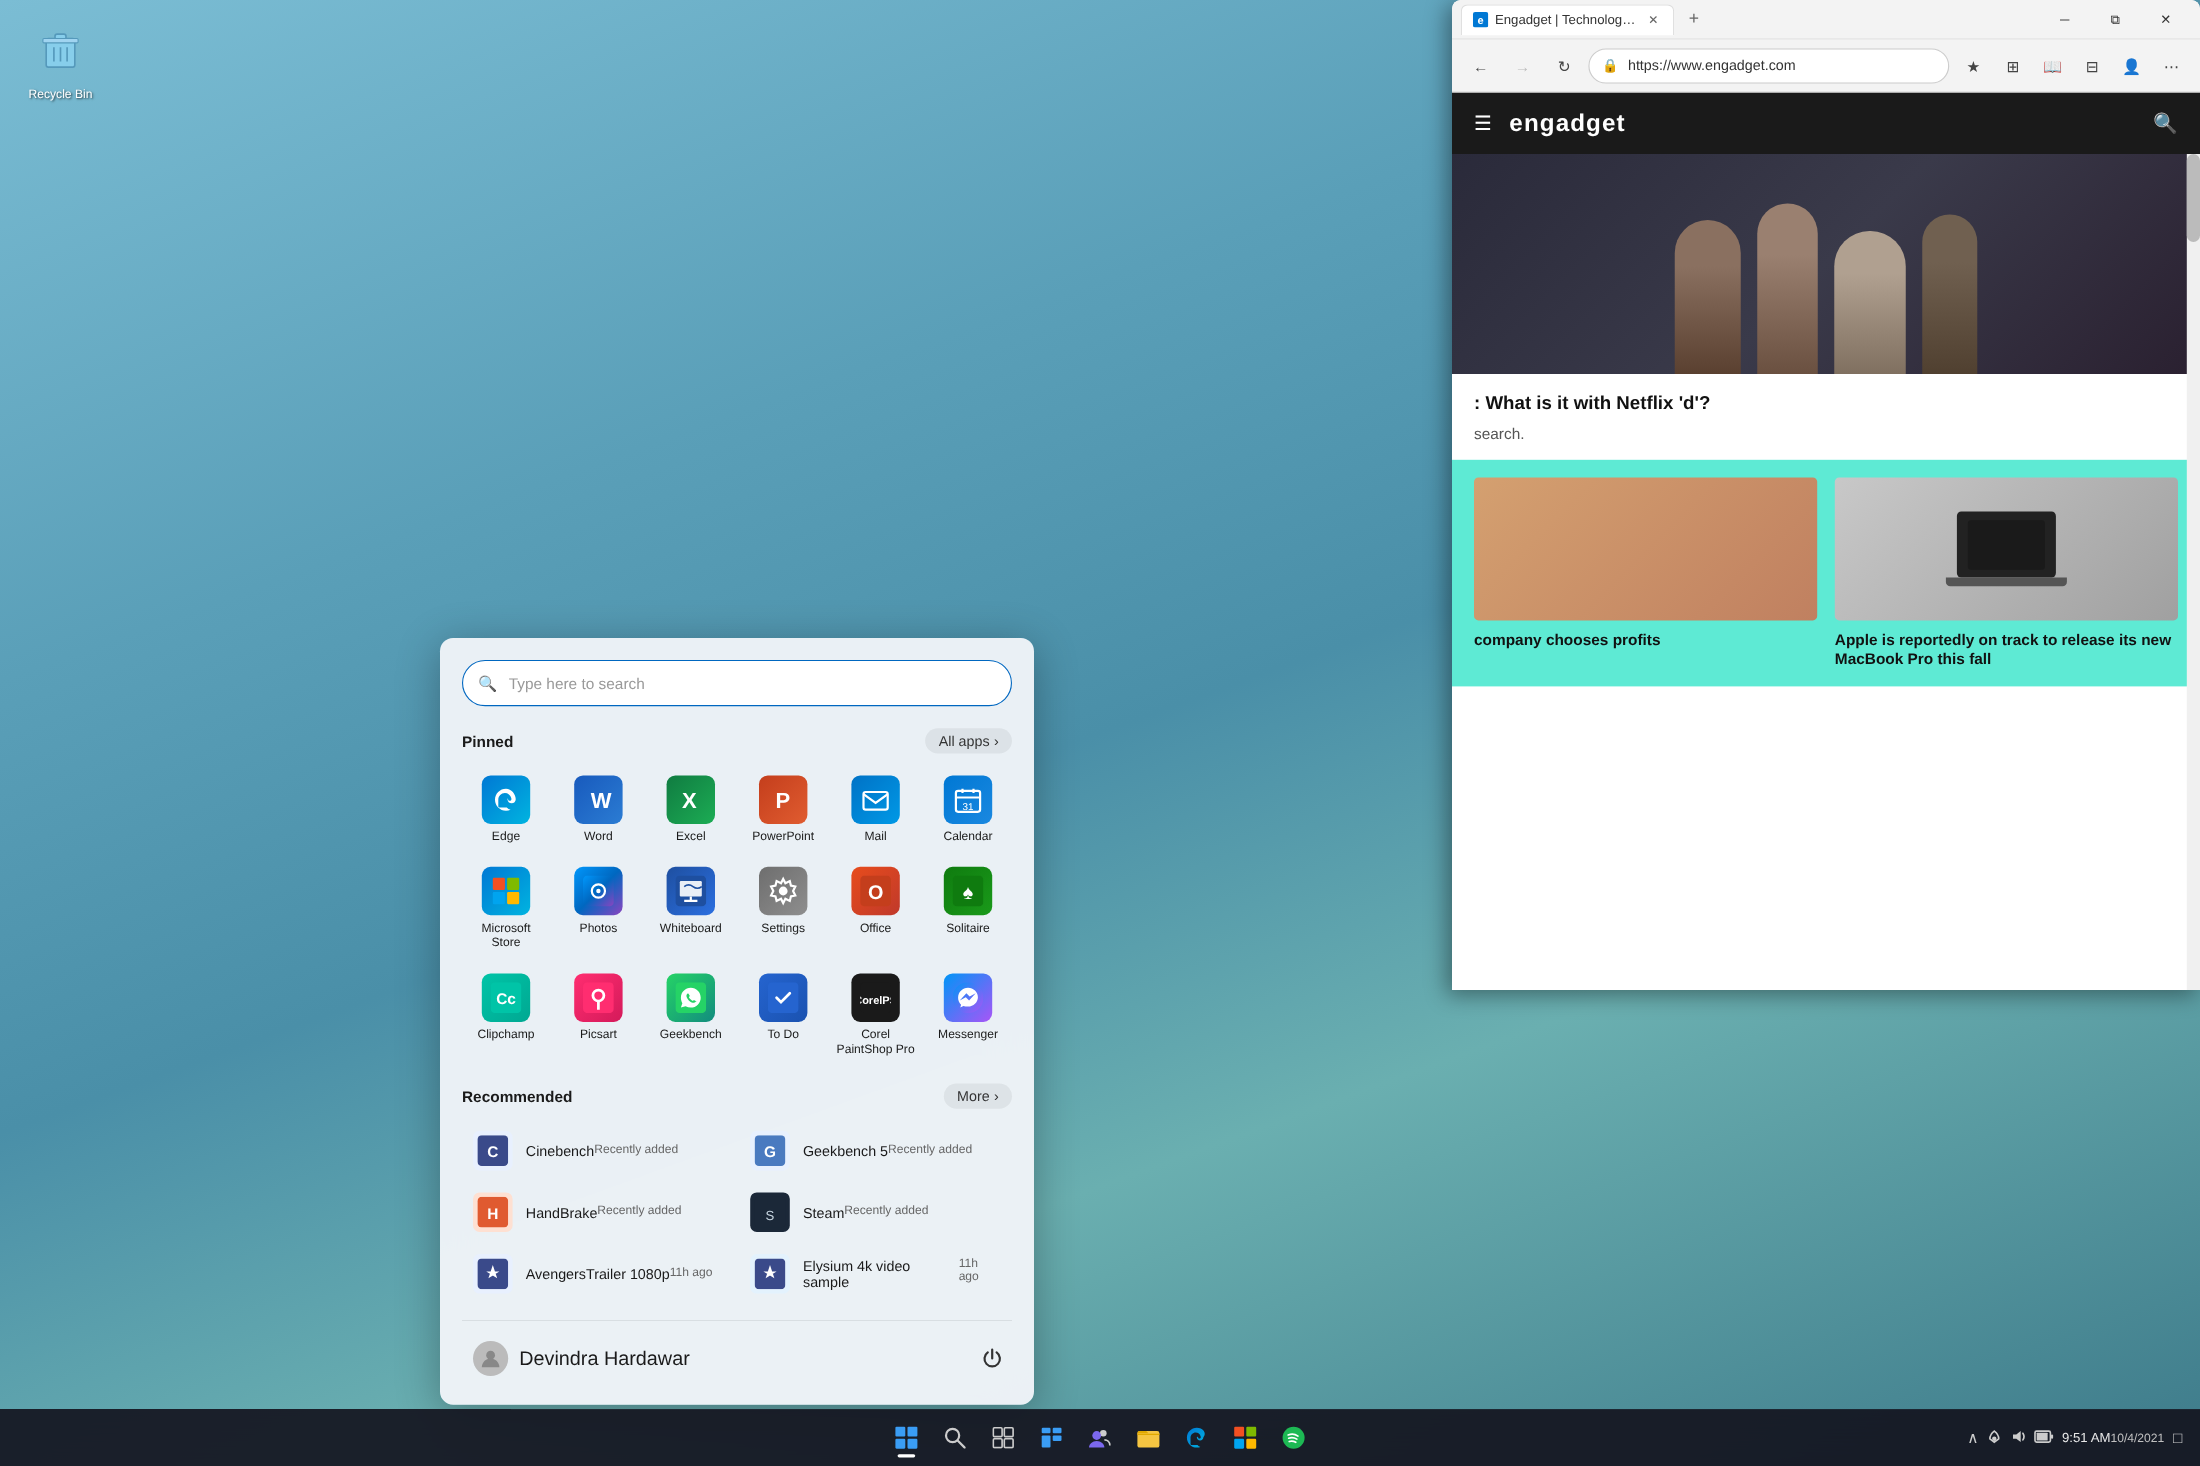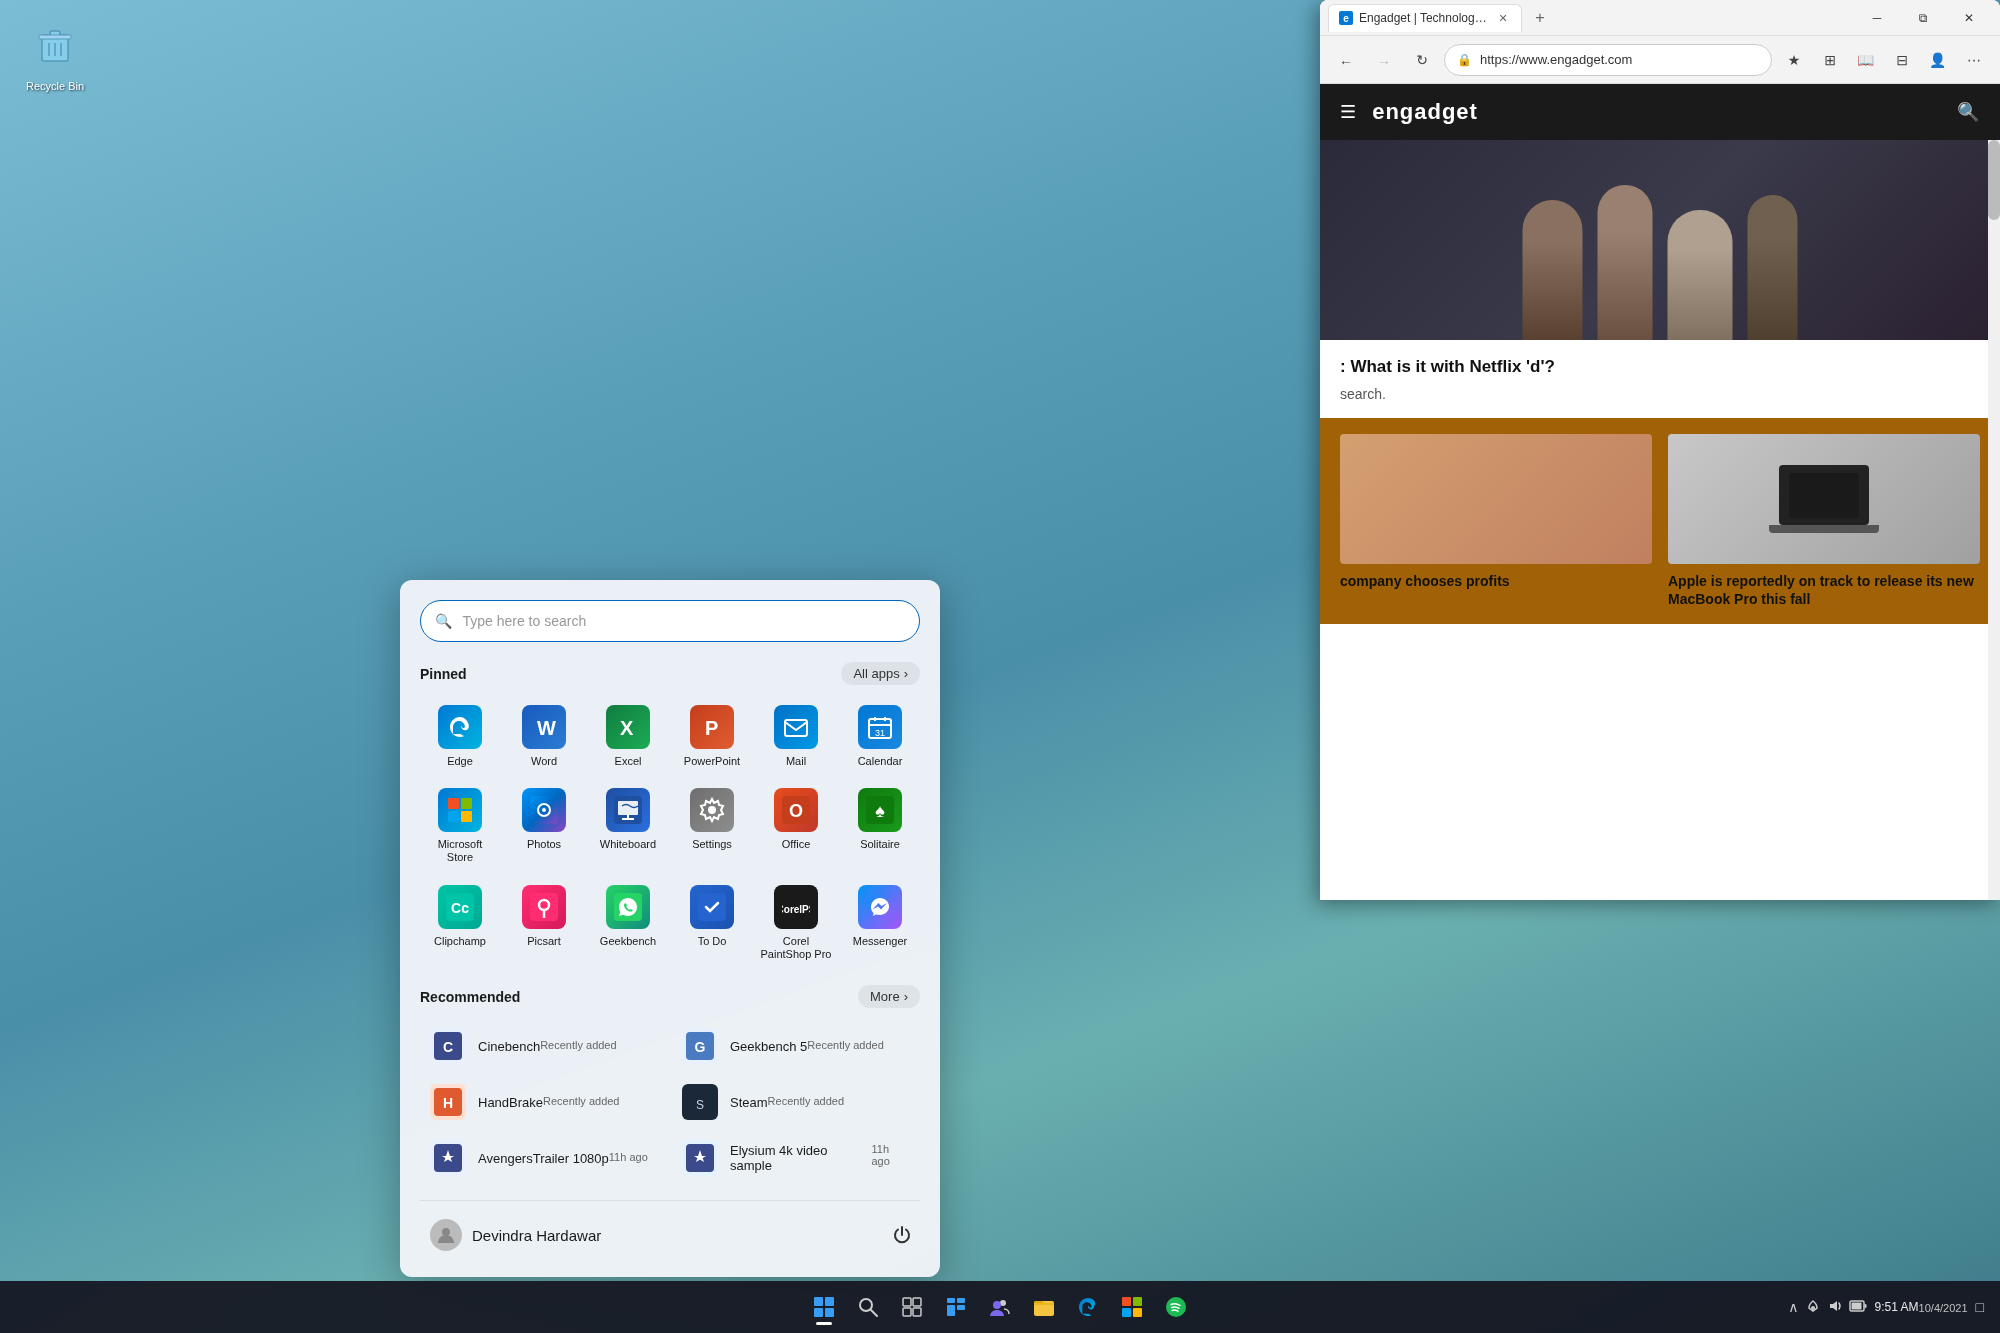--- a/index.html
+++ b/index.html
@@ -220,21 +220,21 @@
     .article-excerpt {
       font-size: 14px;
       color: #555;
     }
 
     .article-grid {
       display: grid;
       grid-template-columns: 1fr 1fr;
       gap: 16px;
       padding: 16px 20px;
-      background: #a16207;
+      background: #5eead4;
     }
     .article-card-title {
       font-size: 14px;
       font-weight: 600;
       color: #111;
       line-height: 1.3;
     }
     .person-img-placeholder {
       width: 100%;
       height: 130px;
@@ -439,21 +439,21 @@
       width: 32px;
       height: 32px;
       border-radius: 50%;
       background: #bbb;
       display: flex;
       align-items: center;
       justify-content: center;
       color: #555;
       font-size: 16px;
     }
-    .user-name { font-size: 15px; color: #1a1a1a; }
+    .user-name { font-size: 18px; color: #1a1a1a; }
     .power-btn {
       width: 36px;
       height: 36px;
       border-radius: 50%;
       display: flex;
       align-items: center;
       justify-content: center;
       cursor: pointer;
       font-size: 18px;
       color: #333;

